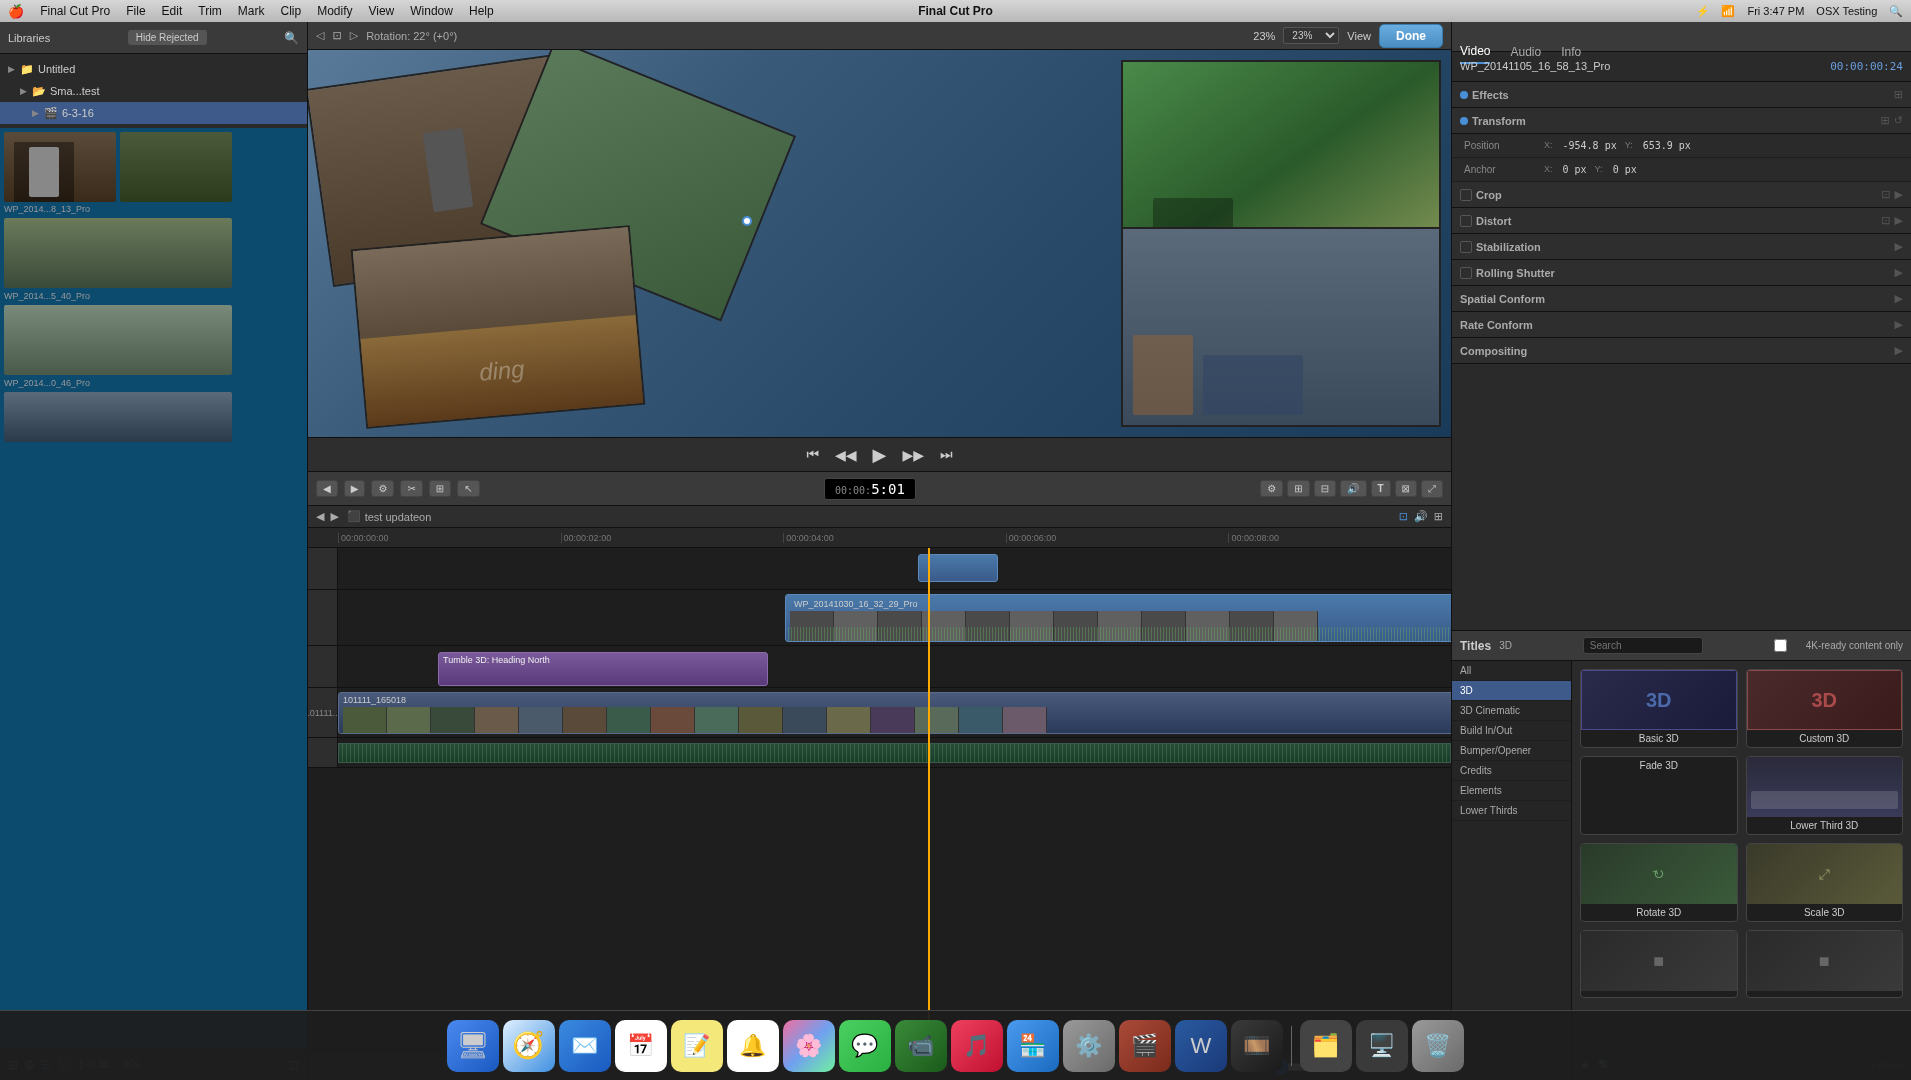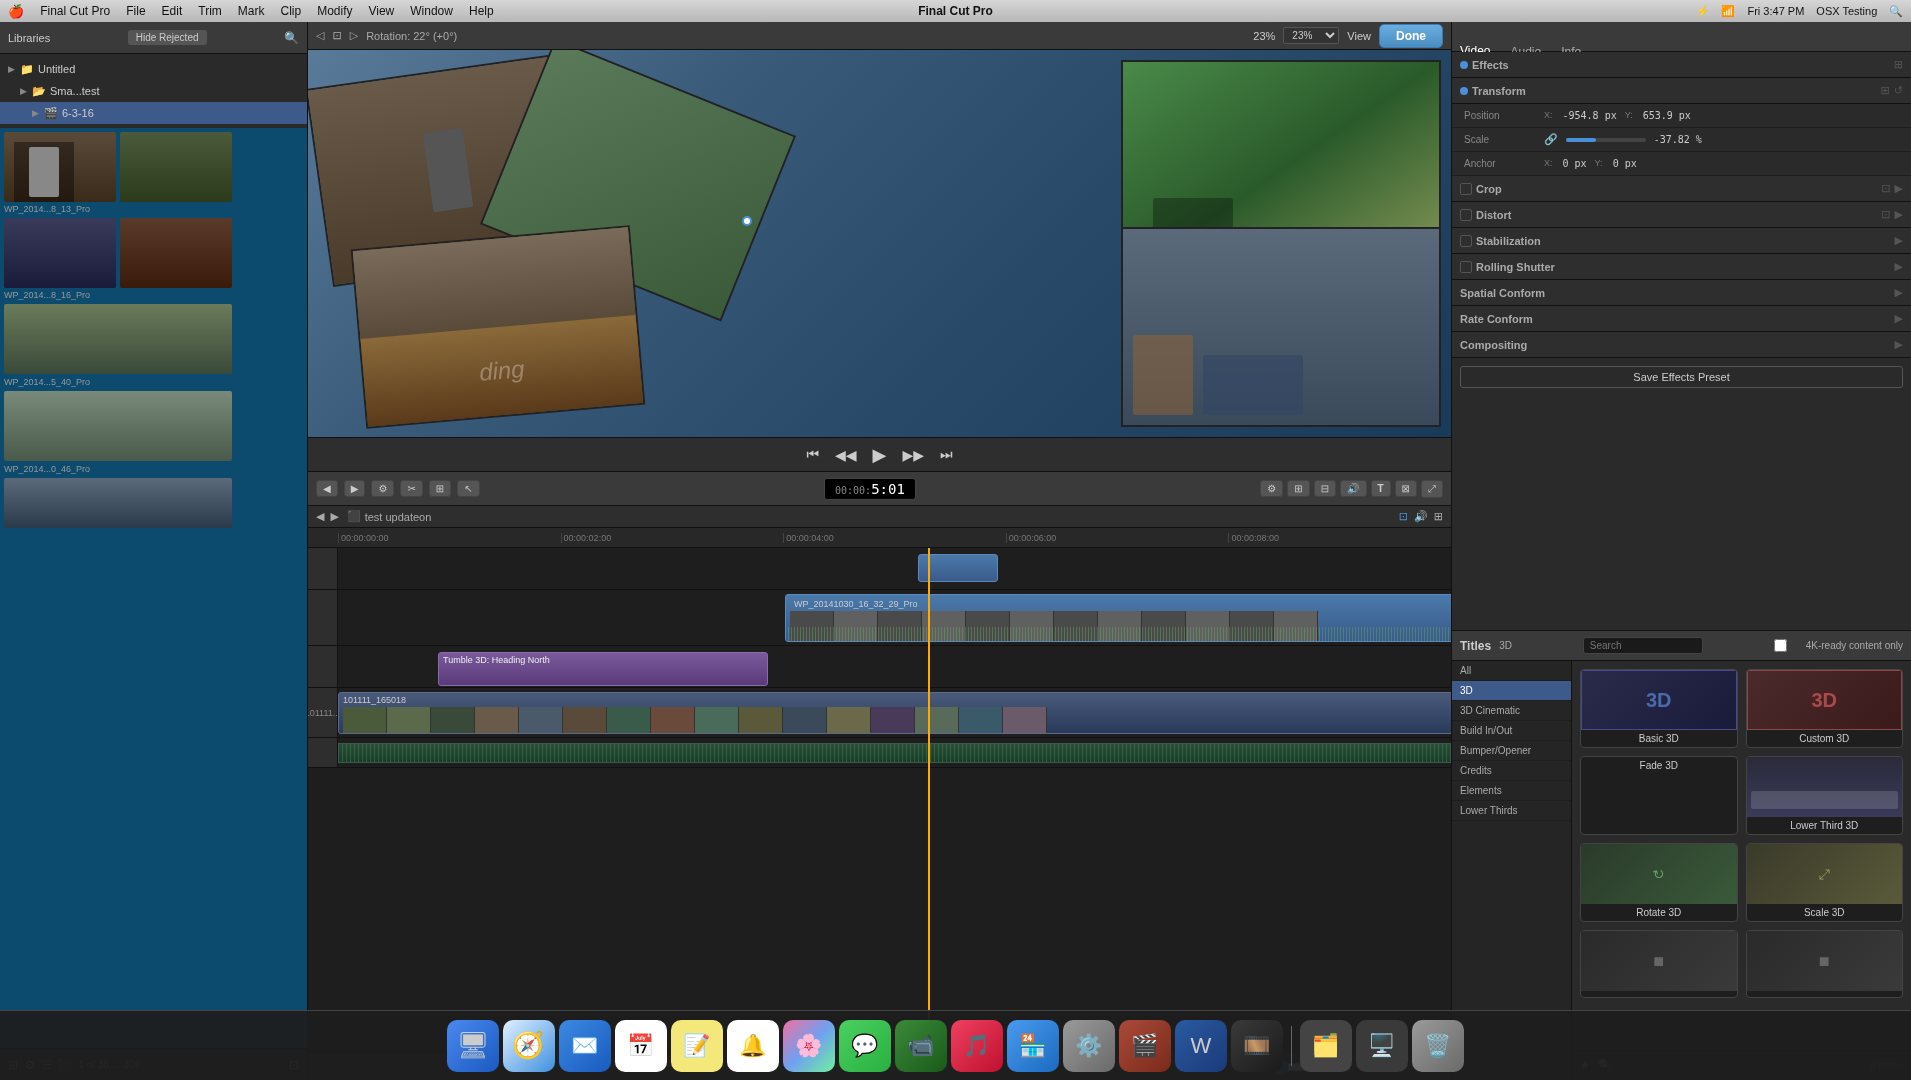--- a/index.html
+++ b/index.html
@@ -806,27 +806,20 @@
           <div class="filmstrip-thumb filmstrip-bg">
             <div style="position:absolute;top:10px;left:10px;width:60px;height:60px;background:rgba(0,0,0,0.4);display:flex;align-items:center;justify-content:center;">
               <div style="width:30px;height:50px;background:#888;border-radius:2px;"></div>
             </div>
           </div>
           <div class="filmstrip-thumb filmstrip-bg2"></div>
         </div>
         <div class="thumb-label">WP_2014...8_13_Pro</div>
       </div>
 
-      <div class="filmstrip-item">
-        <div class="thumb-row">
-          <div class="filmstrip-thumb filmstrip-bg3"></div>
-          <div class="filmstrip-thumb filmstrip-bg4"></div>
-        </div>
-        <div class="thumb-label">WP_2014...8_16_Pro</div>
-      </div>
 
       <div class="filmstrip-item">
         <div class="filmstrip-thumb" style="background: linear-gradient(to bottom, #6a7a5a, #3a4a3a); width:228px; height:70px;"></div>
         <div class="thumb-label">WP_2014...5_40_Pro</div>
       </div>
 
       <div class="filmstrip-item">
         <div class="filmstrip-thumb" style="background: linear-gradient(to bottom, #7a8a7a, #4a5a4a); width:228px; height:70px;"></div>
         <div class="thumb-label">WP_2014...0_46_Pro</div>
       </div>
@@ -1058,20 +1051,24 @@
   </div>
 
   <div class="right-panel">
 
     <div class="inspector-tabs">
       <span class="inspector-tab active">Video</span>
       <span class="inspector-tab">Audio</span>
       <span class="inspector-tab">Info</span>
     </div>
 
+    <div class="clip-info">
+      <span class="clip-name">WP_20141105_16_58_13_Pro</span>
+      <span class="clip-time">00:00:00:24</span>
+    </div>
 
     <div class="inspector-content">
 
       
       <div class="section-header">
         <span class="blue-dot"></span>
         <span class="section-title">Effects</span>
         <span class="section-icon">⊞</span>
       </div>
 
@@ -1092,30 +1089,20 @@
           <span class="xy-label">X:</span>
           <span class="param-value">-954.8 px</span>
           <span class="xy-label">Y:</span>
           <span class="param-value">653.9 px</span>
         </div>
       </div>
 
       
 
       
-      <div class="param-row">
-        <span class="param-label">Scale</span>
-        <div class="scale-row">
-          <span style="color:#555;">🔗</span>
-          <div class="progress-bar">
-            <div class="progress-fill" style="width:38%;"></div>
-          </div>
-          <span class="param-value">-37.82 %</span>
-        </div>
-      </div>
 
       
       <div class="param-row">
         <span class="param-label">Anchor</span>
         <div class="param-xy">
           <span class="xy-label">X:</span>
           <span class="param-value">0 px</span>
           <span class="xy-label">Y:</span>
           <span class="param-value">0 px</span>
         </div>
@@ -1167,21 +1154,20 @@
         <span style="margin-left:auto;color:#555;">▶</span>
       </div>
 
       
       <div class="section-header">
         <span class="section-title">Compositing</span>
         <span style="margin-left:auto;color:#555;">▶</span>
       </div>
 
       
-      <button class="save-effects-btn">Save Effects Preset</button>
 
     </div>
 
     <div class="effects-browser">
       <div class="effects-header">
         <span class="effects-title">Titles</span>
         <span class="effects-badge">3D</span>
         <input class="effects-search" type="text" placeholder="Search" style="">
         <div class="effects-4k-toggle">
           <input type="checkbox" style="margin-right: 3px;">

